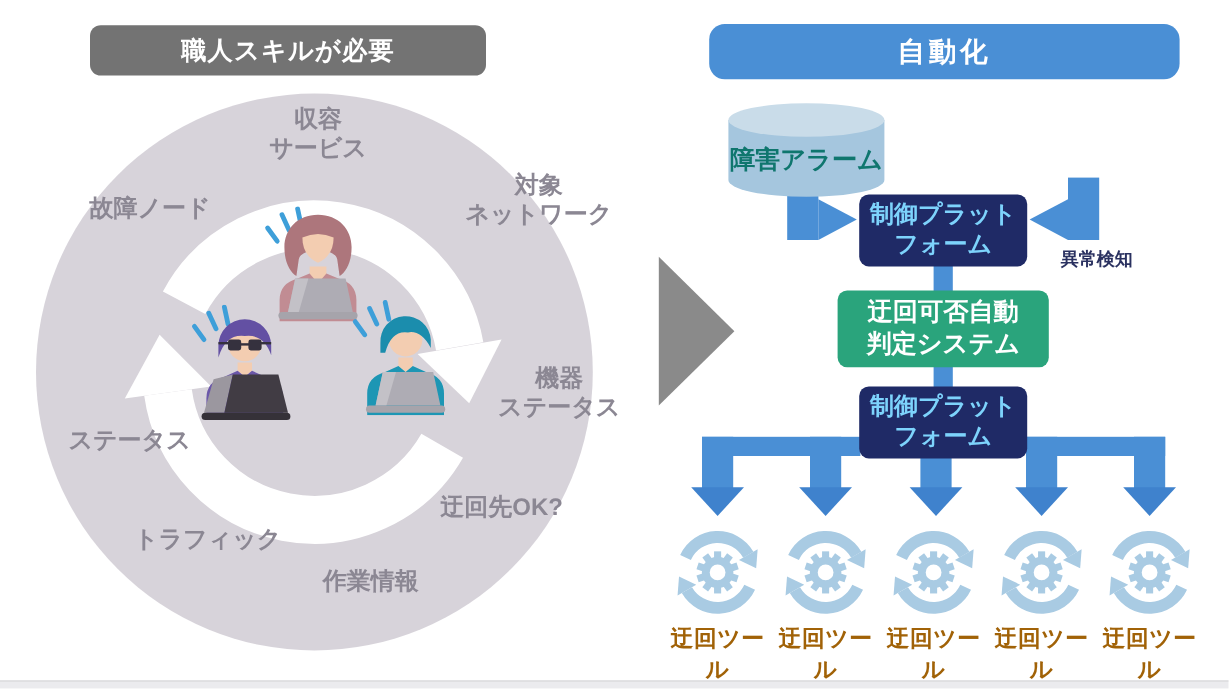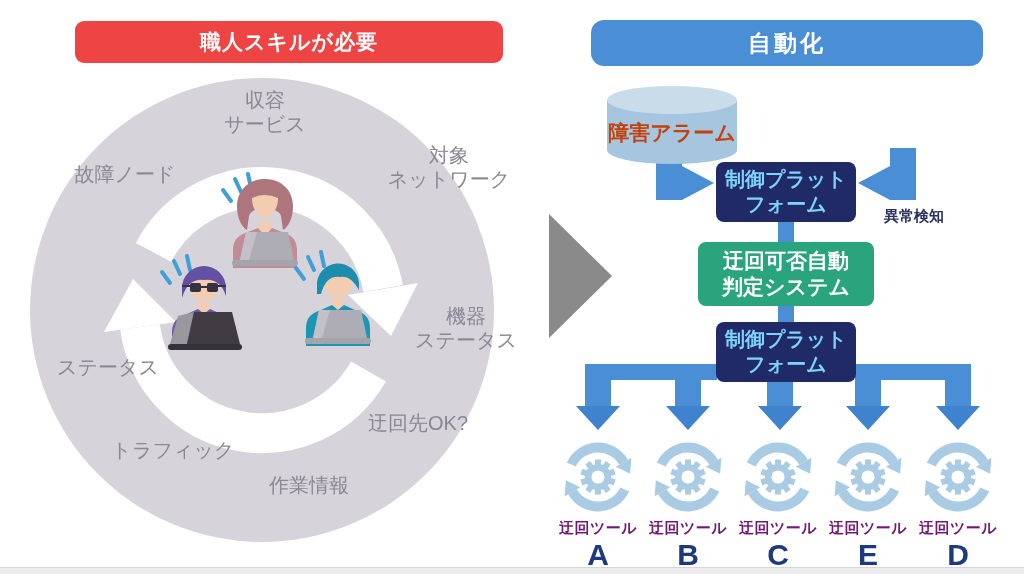--- a/index.html
+++ b/index.html
@@ -2,35 +2,35 @@
 <html><head>
 <meta charset="utf-8">
 <style>
   html,body{margin:0;padding:0;background:#fff;}
   .stage{position:relative;width:1024px;height:574px;background:#ffffff;overflow:hidden;
          font-family:"Liberation Sans","DejaVu Sans",sans-serif;}
 
   
   .pill{position:absolute;display:flex;align-items:center;justify-content:center;
         color:#fff;font-weight:bold;z-index:4;}
-  #pill-left{left:75px;top:21px;width:428px;height:42px;background:#ef4444;border-radius:9px;
+  #pill-left{left:75px;top:21px;width:330px;height:42px;background:#737373;border-radius:9px;
              font-size:21px;letter-spacing:1px;}
   #pill-right{left:591px;top:20px;width:392px;height:46px;background:#4a8fd5;border-radius:13px;
               font-size:23px;letter-spacing:3px;}
 
   
   #circle-bg{position:absolute;left:30px;top:78px;width:464px;height:464px;border-radius:50%;
              background:radial-gradient(circle,#d7d3da 0%,#d7d3da 89%,rgba(215,211,218,0) 100%);z-index:0;}
   #ring-svg{position:absolute;left:0;top:0;z-index:1;}
   .person{position:absolute;width:100px;height:96px;z-index:2;}
   #person-top{left:215px;top:172px;}
   #person-left{left:154px;top:254px;}
   #person-right{left:288px;top:250px;}
 
-  .glabel{position:absolute;color:#8b8793;font-weight:normal;font-size:20px;line-height:1.18;
+  .glabel{position:absolute;color:#8b8793;font-weight:bold;font-size:20px;line-height:1.18;
           text-align:center;white-space:pre-line;z-index:3;}
   #lbl-svc{left:200px;top:89px;width:130px;}
   #lbl-net{left:376px;top:144px;width:146px;}
   #lbl-node{left:58px;top:163px;width:134px;}
   #lbl-device{left:400px;top:305px;width:132px;}
   #lbl-prep{left:28px;top:356px;width:160px;}
   #lbl-ok{left:348px;top:412px;width:140px;}
   #lbl-traffic{left:98px;top:439px;width:150px;}
   #lbl-work{left:238px;top:474px;width:142px;}
 
@@ -48,26 +48,26 @@
             align-items:center;justify-content:center;text-align:center;white-space:pre-line;z-index:2;}
   #anomaly-note{position:absolute;left:884px;top:207px;font-size:15px;font-weight:bold;
                 color:#2a3160;z-index:2;}
 
   
   .cyl{position:absolute;z-index:2;}
   #cyl-left{left:605px;top:84px;width:134px;height:84px;}
   #cyl-right{left:835px;top:84px;width:156px;height:84px;}
   .cyl svg{position:absolute;left:0;top:0;}
   .cyl-label{position:absolute;left:0;top:14px;right:0;bottom:0;display:flex;align-items:center;
-             justify-content:center;color:#c2410c;font-weight:bold;font-size:21px;}
+             justify-content:center;color:#0f766e;font-weight:bold;font-size:21px;}
 
   
   .tool{position:absolute;top:436px;width:90px;text-align:center;z-index:2;}
   .tool svg{width:82px;height:82px;display:block;margin:0 auto;}
-  .tool-label{font-size:15px;font-weight:bold;color:#701a75;letter-spacing:0.5px;margin-top:1px;font-family:Liberation Mono, monospace;}
+  .tool-label{font-size:19px;font-weight:bold;color:#a16207;letter-spacing:0.5px;margin-top:1px;font-family:Liberation Mono, monospace;}
   .tool-letter{font-size:30px;font-weight:800;color:#1d3a7e;line-height:1.05;margin-top:1px;}
   #tool-a{left:553px;} #tool-b{left:643px;} #tool-c{left:733px;} #tool-e{left:823px;} #tool-d{left:913px;}
 
   #bottom-strip{position:absolute;left:0;bottom:0;width:100%;height:6px;background:#ebebee;
                 border-top:1px solid #d7d7da;z-index:5;}
 </style>
 </head>
 <body>
 
 <div class="stage">

